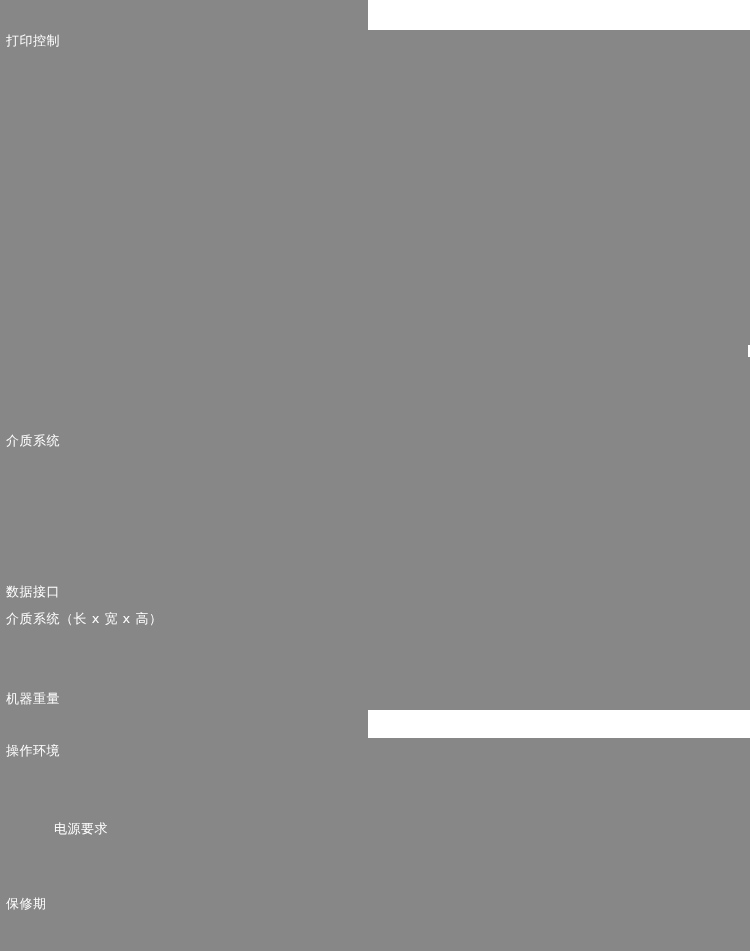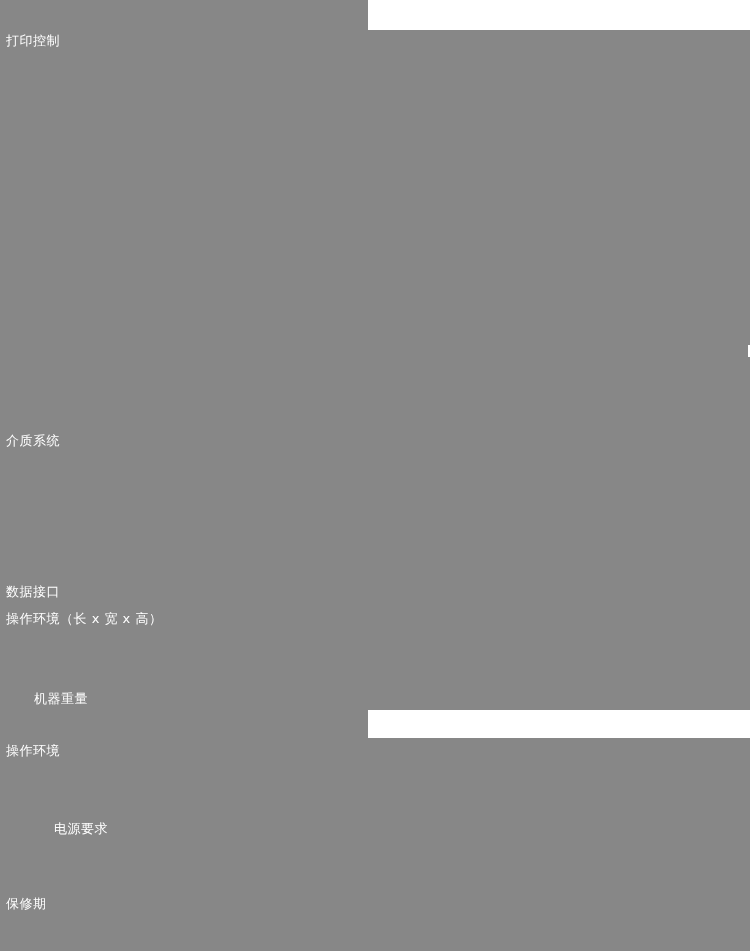--- a/index.html
+++ b/index.html
@@ -69,19 +69,19 @@
 
   <div class="spec-panel"></div>
 
   <div class="white-band band-top-right"></div>
   <div class="white-band band-mid-right"></div>
   <div class="edge-tick"></div>
 
   <div class="row-label" style="top:33px;">打印控制</div>
   <div class="row-label" style="top:433px;">介质系统</div>
   <div class="row-label" style="top:558px;margin-top:26px;">数据接口</div>
-  <div class="row-label" style="top:611px;">操作环境（长 x 宽 x 高）</div>
-  <div class="row-label" style="top:691px;margin-left:28px;">机器重量</div>
+  <div class="row-label" style="top:611px;">介质系统（长 x 宽 x 高）</div>
+  <div class="row-label" style="top:691px;">机器重量</div>
   <div class="row-label" style="top:743px;">操作环境</div>
   <div class="row-label" style="top:821px;margin-left:48px;">电源要求</div>
   <div class="row-label" style="top:896px;text-align:right;">保修期</div>
 
 </div>
 
 </body></html>

